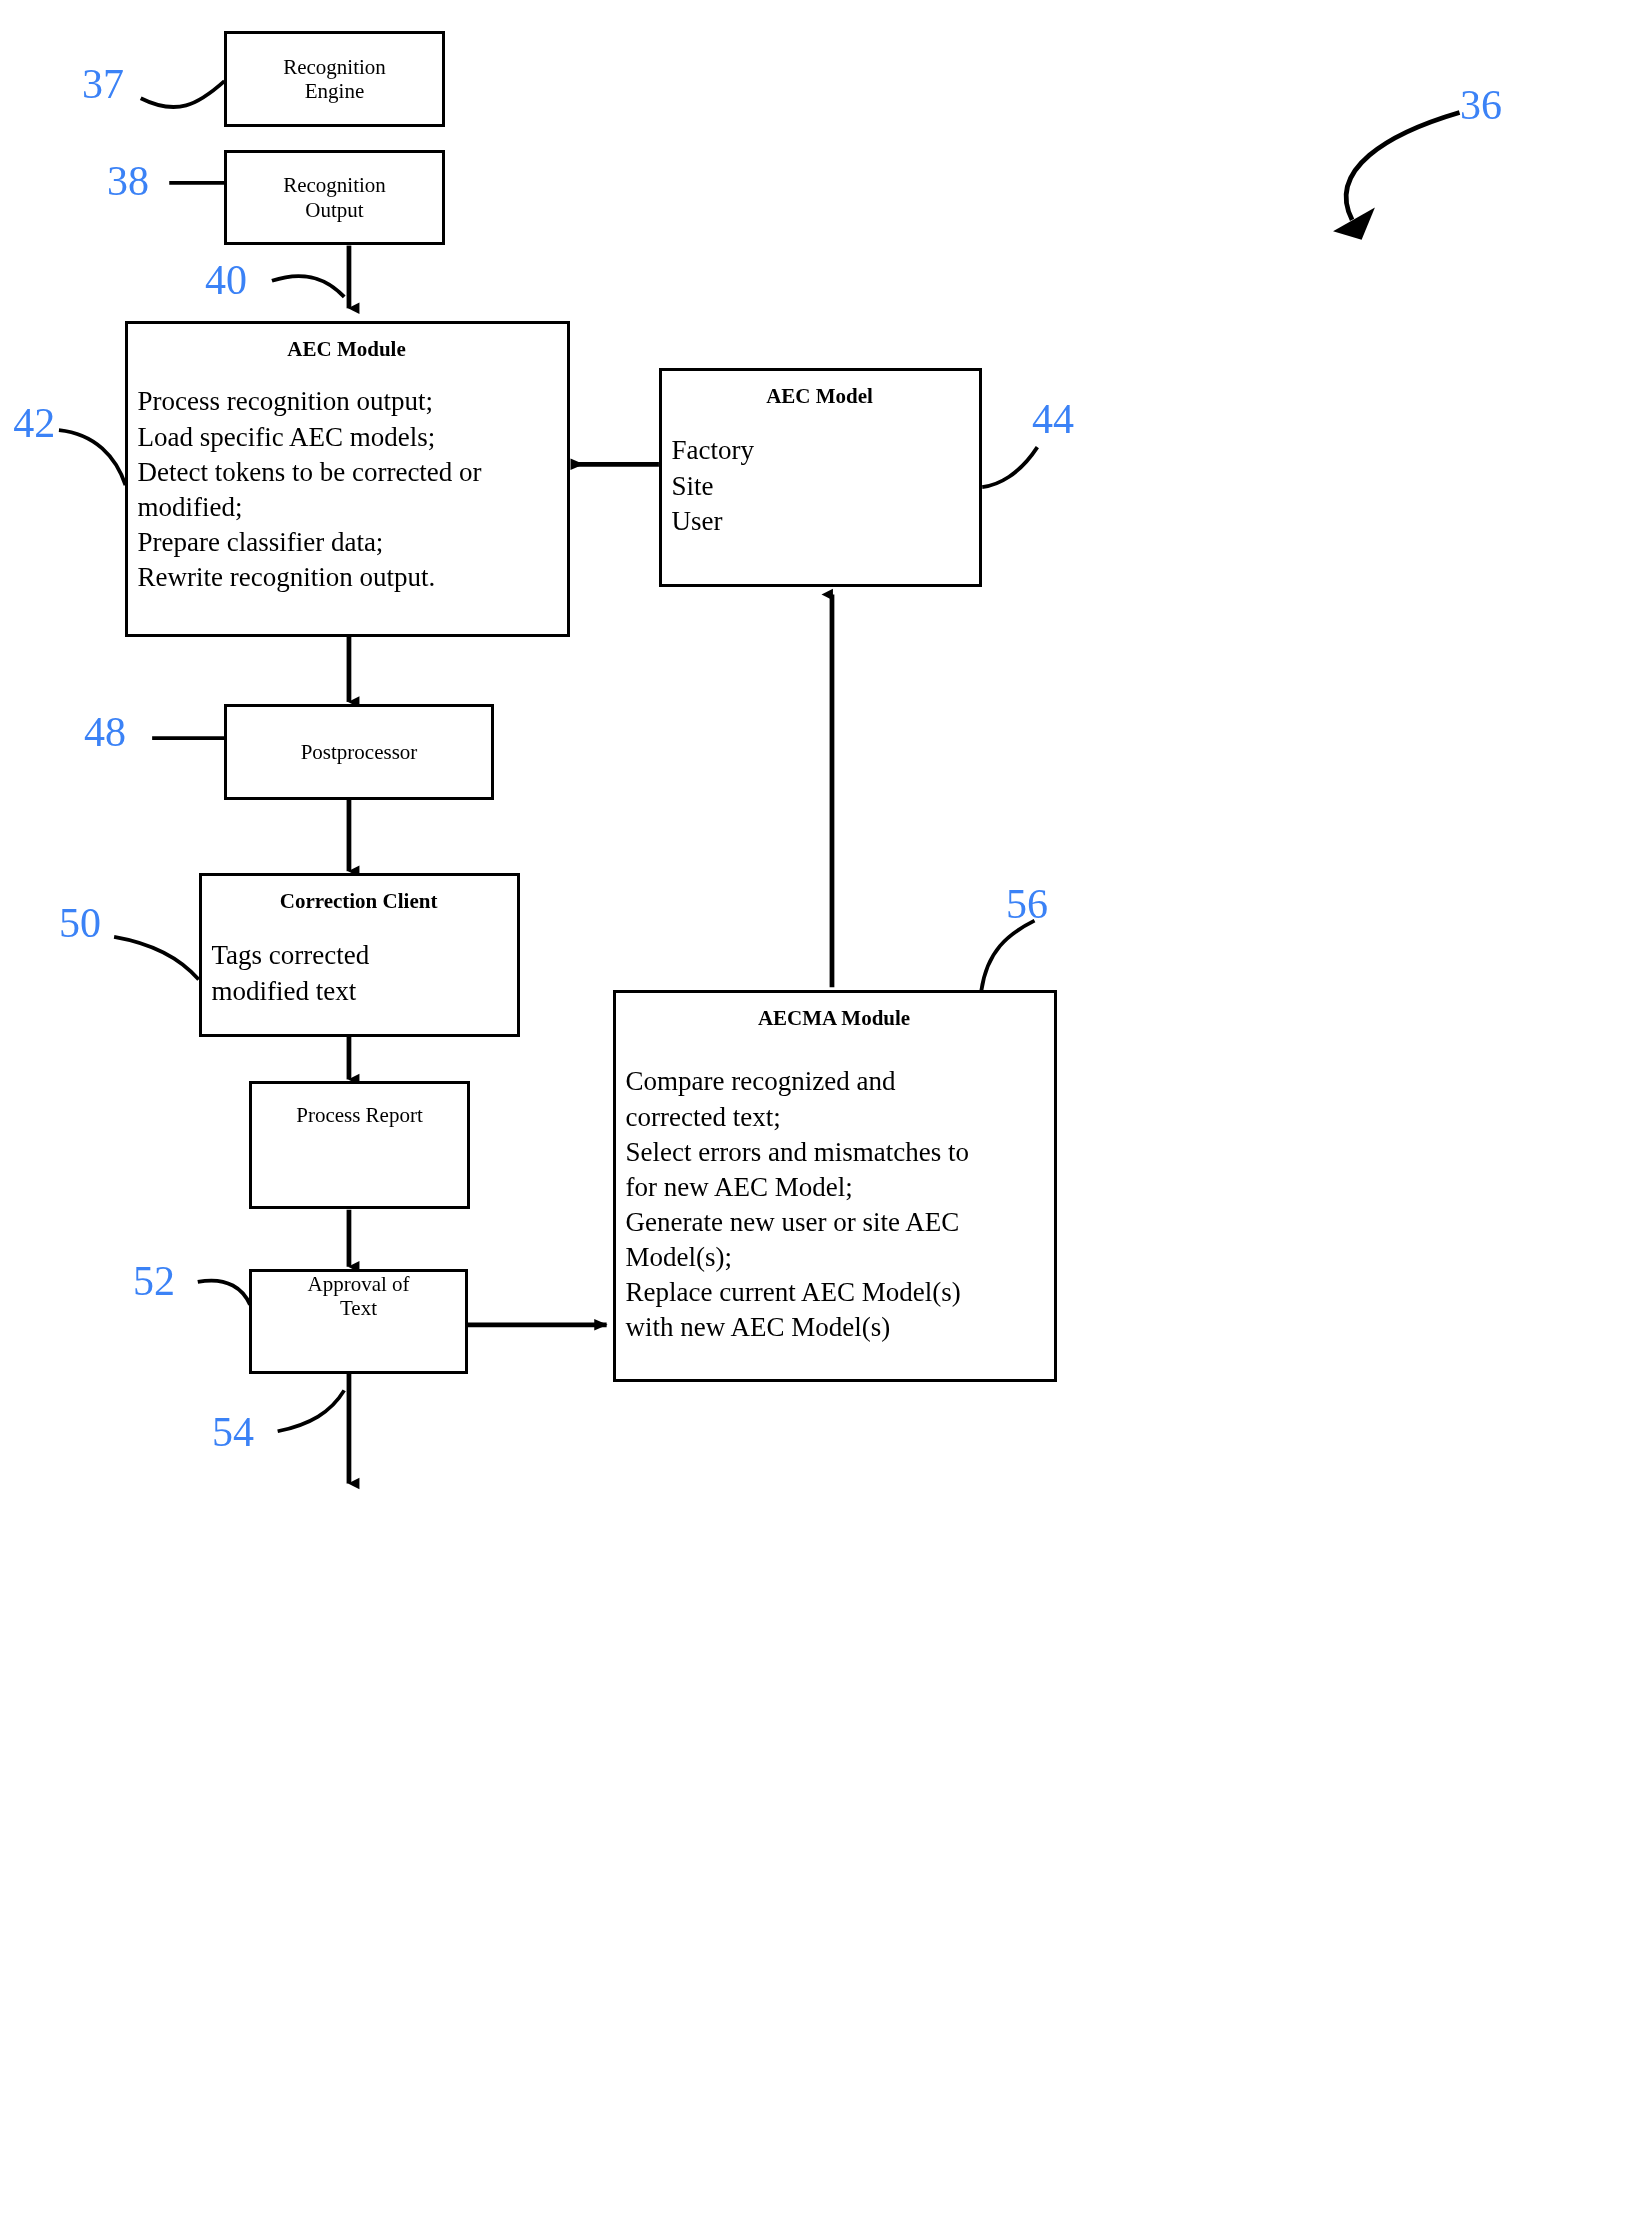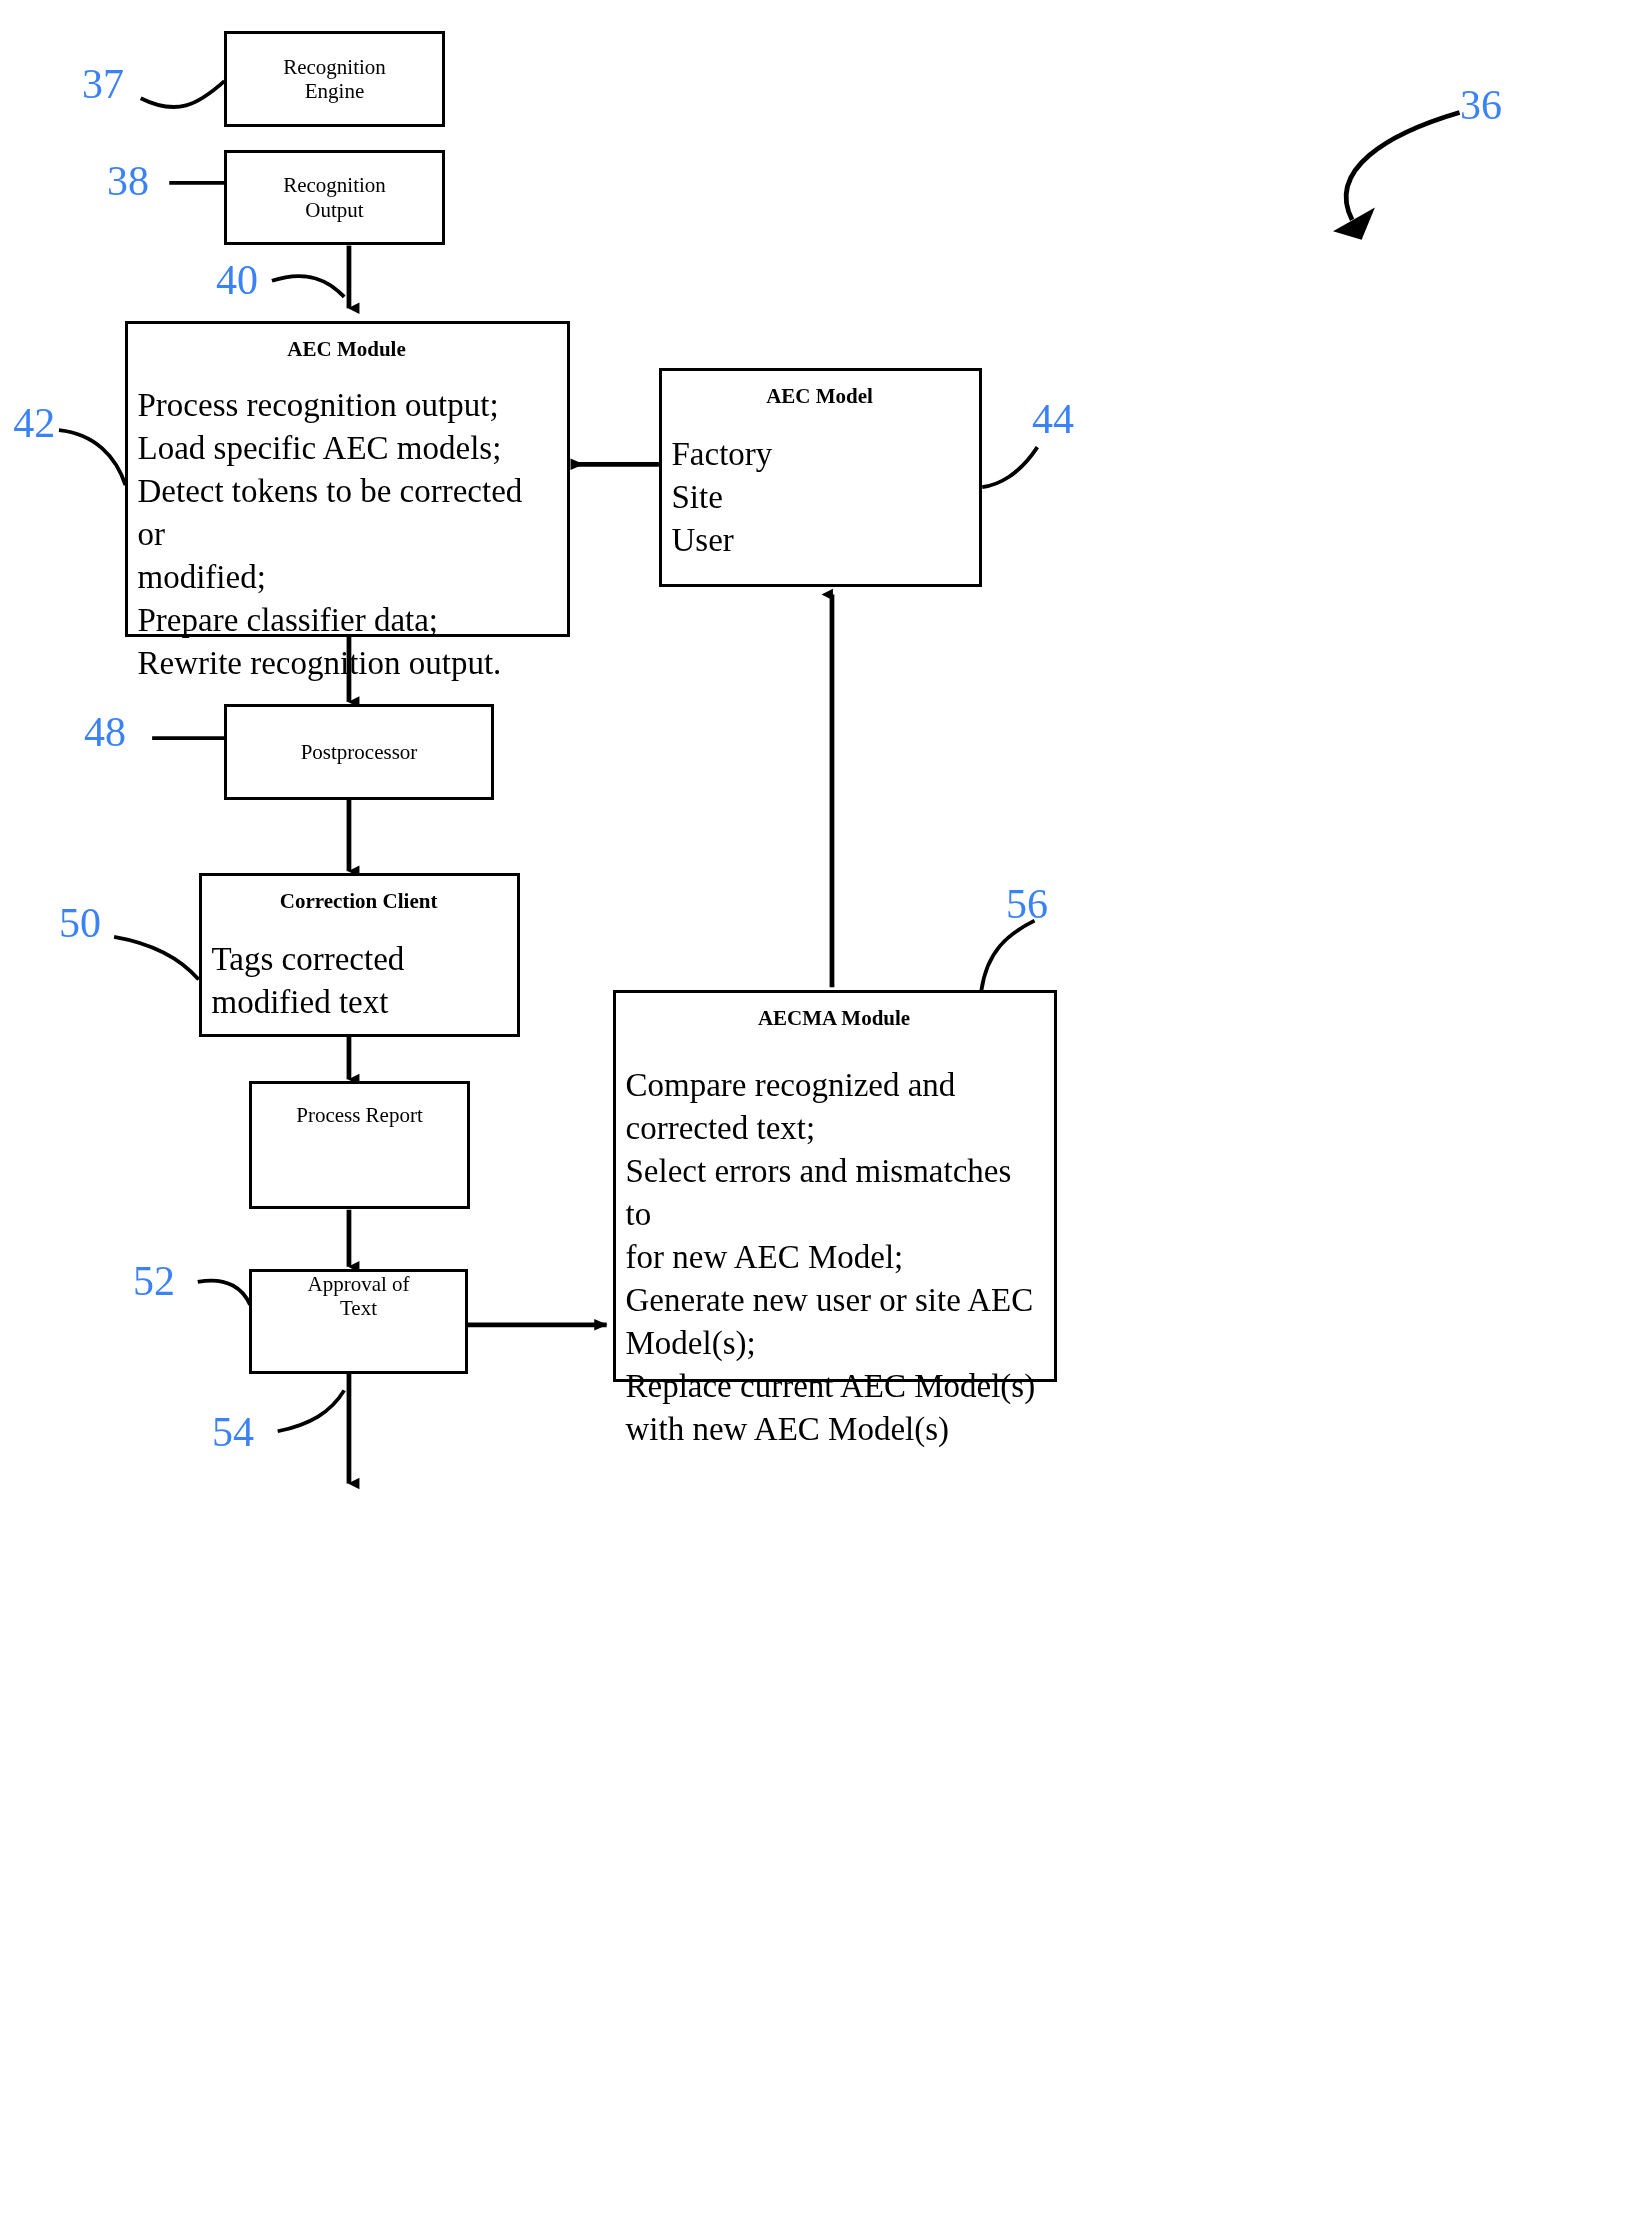--- a/index.html
+++ b/index.html
@@ -33,21 +33,21 @@
   .box-center {
     display: flex;
     flex-direction: column;
     align-items: center;
     justify-content: center;
     text-align: center;
     font-size: 33px;
     line-height: 1.25;
   }
   .box-body {
-    font-size: 33px;
+    font-size: 27px;
     line-height: 1.30;
     text-align: left;
     white-space: pre-line;
   }
   .numeral {
     position: absolute;
     font-size: 42px;
     line-height: 1;
     color: #3b82f6;
   }
@@ -180,21 +180,21 @@
 Replace current AEC Model(s)
 with new AEC Model(s)</div>
   </div>
 
   <div class="numeral" style="left:82px; top:63px;">37</div>
 
   <div class="numeral" style="left:107px; top:160px;">38</div>
 
   <div class="numeral" style="left:1460px; top:84px;">36</div>
 
-  <div class="numeral" style="left:216px; top:259px;">40</div>
+  <div class="numeral" style="left:205px; top:259px;">40</div>
 
   <div class="numeral" style="left:13.3px; top:402px;">42</div>
 
   <div class="numeral" style="left:1032px; top:398px;">44</div>
 
   <div class="numeral" style="left:84px; top:711px;">48</div>
 
   <div class="numeral" style="left:59px; top:902px;">50</div>
 
   <div class="numeral" style="left:133px; top:1260px;">52</div>

